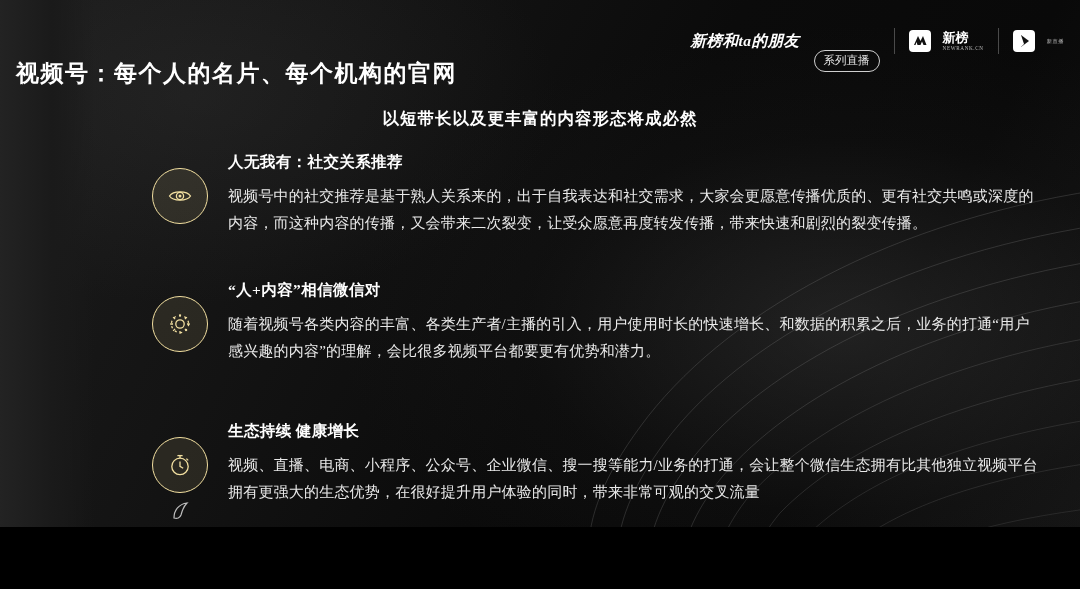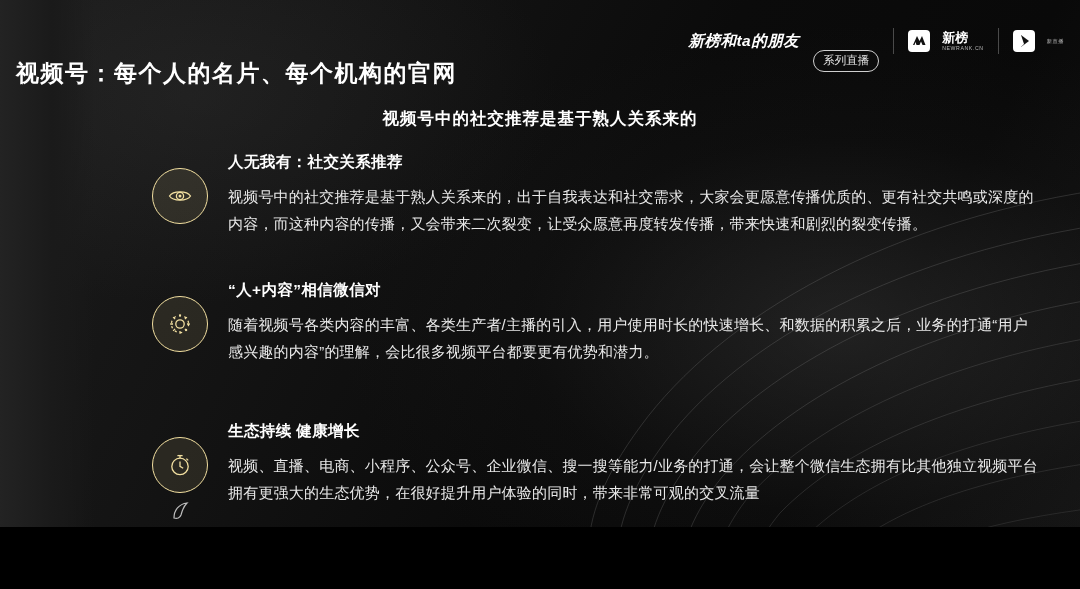--- a/index.html
+++ b/index.html
@@ -13,20 +13,21 @@
   .slide {
     position: relative;
     width: 1080px;
     height: 527px;
     overflow: hidden;
     background:
       radial-gradient(ellipse 700px 420px at 78% 62%, rgba(90,90,90,0.30) 0%, rgba(40,40,40,0.12) 45%, rgba(0,0,0,0) 72%),
       radial-gradient(ellipse 520px 300px at 18% 18%, rgba(70,70,70,0.22) 0%, rgba(0,0,0,0) 70%),
       linear-gradient(118deg, #1c1c1c 0%, #141414 28%, #0b0b0b 55%, #090909 78%, #141414 100%);
     color: #fff;
+    font-family: Liberation Serif, serif;
   }
   
   .swirl {
     position: absolute;
     right: -40px;
     bottom: -120px;
     width: 700px;
     height: 520px;
     pointer-events: none;
     opacity: 0.55;
@@ -214,21 +215,21 @@
           <path d="M8 5 L8 17 L11 14 Z" fill="#ffffff"></path>
         </svg>
       </span>
       <span class="brand-txt">
         <span class="brand-en">新直播</span>
       </span>
     </div>
   </div>
 
   <div class="title-main">视频号：每个人的名片、每个机构的官网</div>
-  <div class="title-sub">视频号中的社交推荐是基于熟人关系来的</div>
+  <div class="title-sub">以短带长以及更丰富的内容形态将成必然</div>
 
   <div class="blocks">
 
     <div class="block b1">
       <div class="icon-wrap">
         <svg width="26" height="26" viewBox="0 0 26 26" xmlns="http://www.w3.org/2000/svg">
           <path d="M2.5 13 C6 7.5 20 7.5 23.5 13 C20 18.5 6 18.5 2.5 13 Z" fill="none" stroke="#f2dfa0" stroke-width="1.3"></path>
           <circle cx="13" cy="13" r="3.6" fill="none" stroke="#f2dfa0" stroke-width="1.3"></circle>
           <circle cx="13" cy="13" r="1.5" fill="#f2dfa0"></circle>
         </svg>

